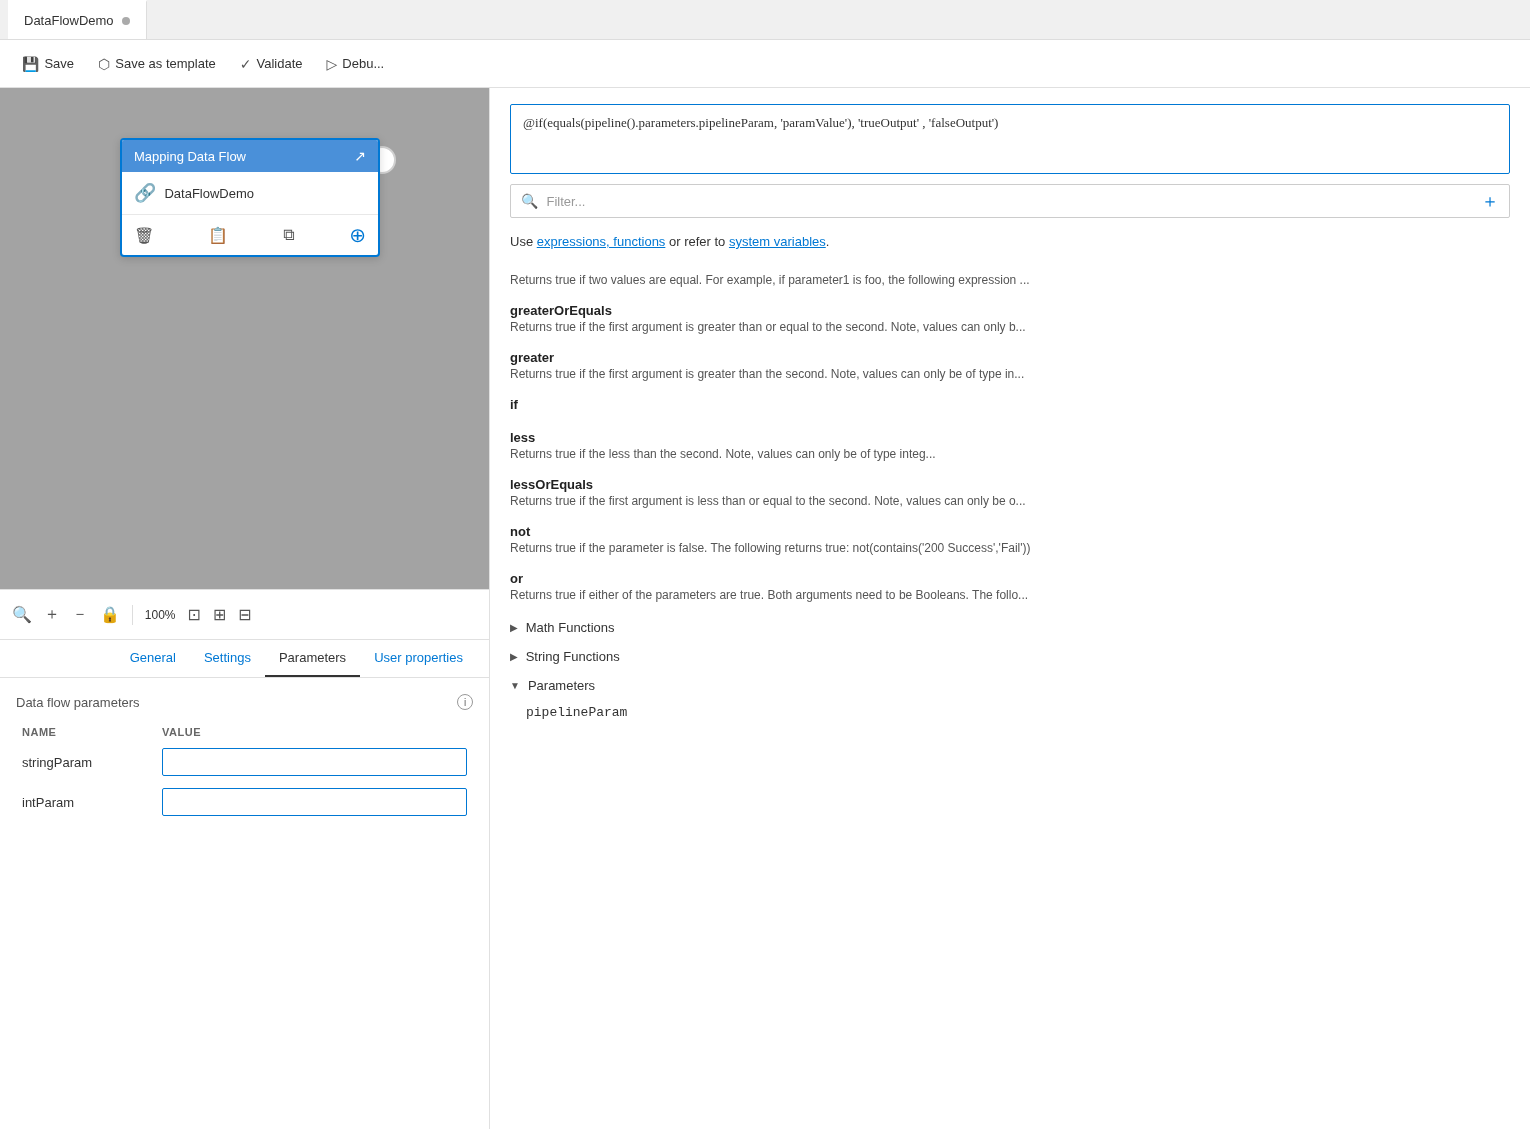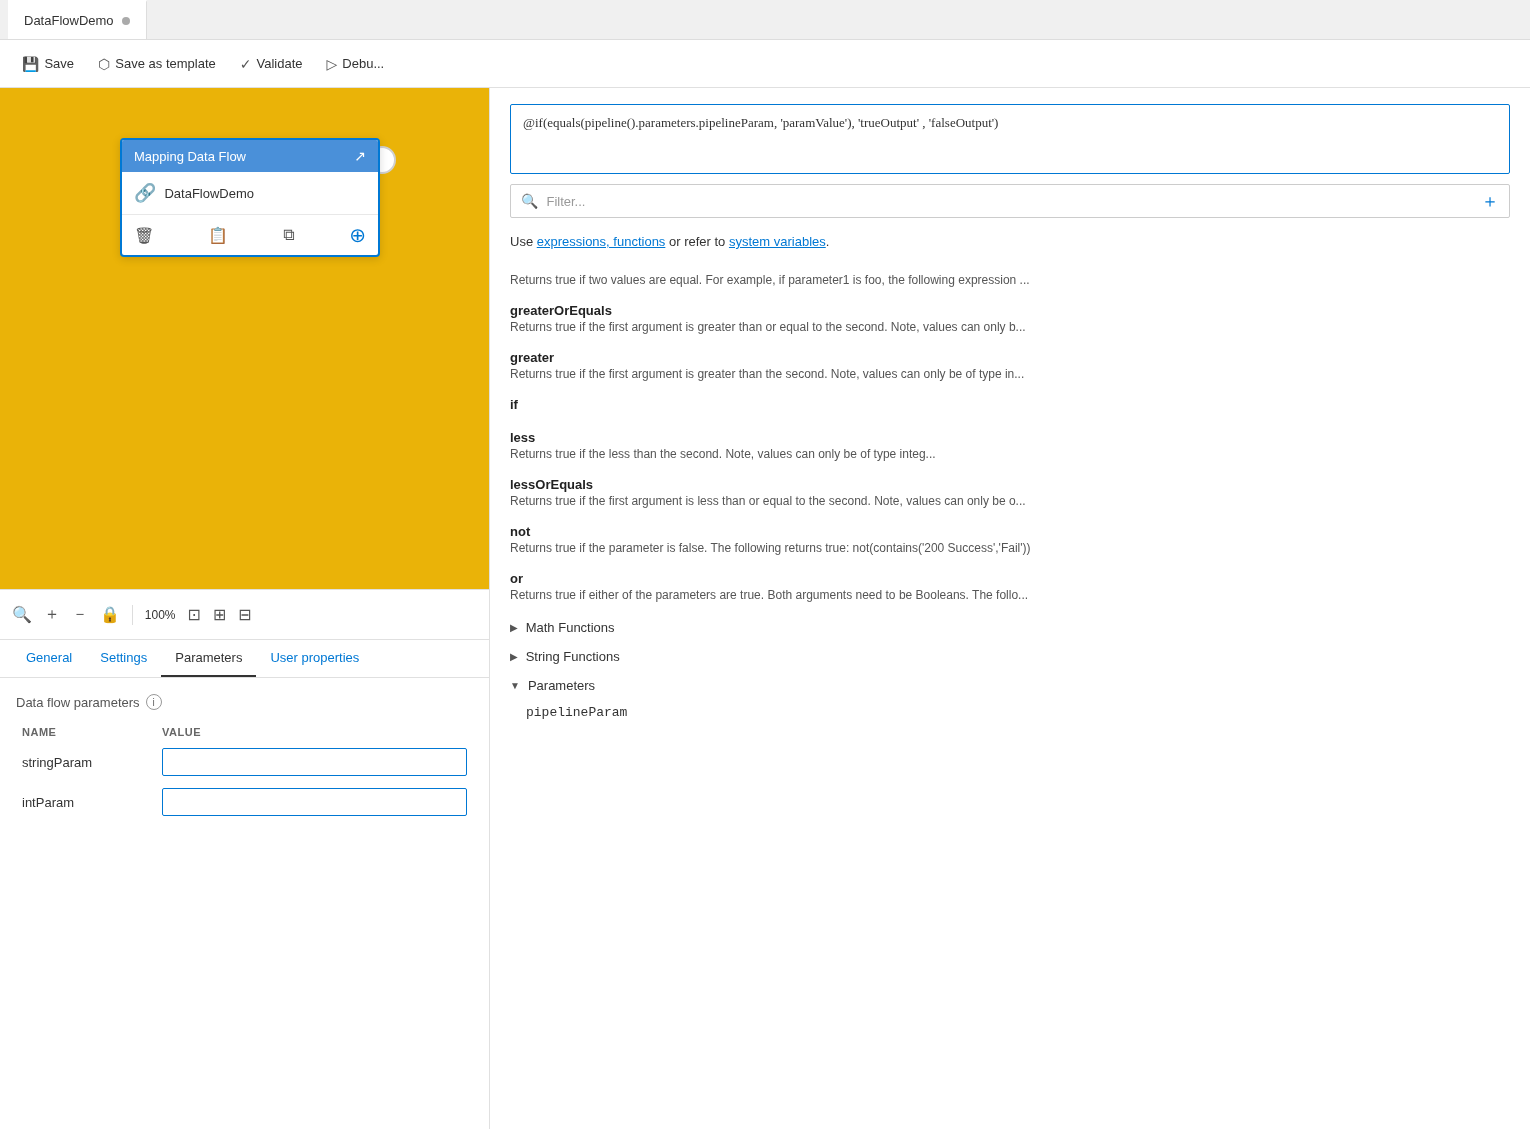--- a/index.html
+++ b/index.html
@@ -72,21 +72,21 @@
       display: flex;
       flex-direction: column;
       border-right: 1px solid #e0e0e0;
       background: #fafafa;
       overflow: hidden;
     }
 
     
     .canvas-area {
       flex: 1;
-      background: #eab308;
+      background: #a3a3a3;
       position: relative;
       overflow: hidden;
     }
 
     
     .mdf-node {
       position: absolute;
       top: 50px;
       left: 120px;
       background: #fff;
@@ -173,20 +173,21 @@
       flex: 0 0 auto;
       height: 490px;
       overflow: auto;
     }
 
     
     .props-tabs {
       display: flex;
       border-bottom: 1px solid #e0e0e0;
       padding: 0 12px;
+      justify-content: flex-end;
     }
     .props-tab {
       padding: 10px 14px;
       cursor: pointer;
       color: #0078d4;
       font-size: 13px;
       border-bottom: 2px solid transparent;
     }
     .props-tab.active {
       color: #333;
@@ -198,20 +199,21 @@
     .params-content {
       padding: 16px;
     }
     .params-title {
       font-size: 13px;
       color: #555;
       margin-bottom: 12px;
       display: flex;
       align-items: center;
       gap: 6px;
+      justify-content: space-between;
     }
     .params-table {
       width: 100%;
       border-collapse: collapse;
     }
     .params-table th {
       text-align: left;
       font-size: 11px;
       color: #666;
       font-weight: 600;

